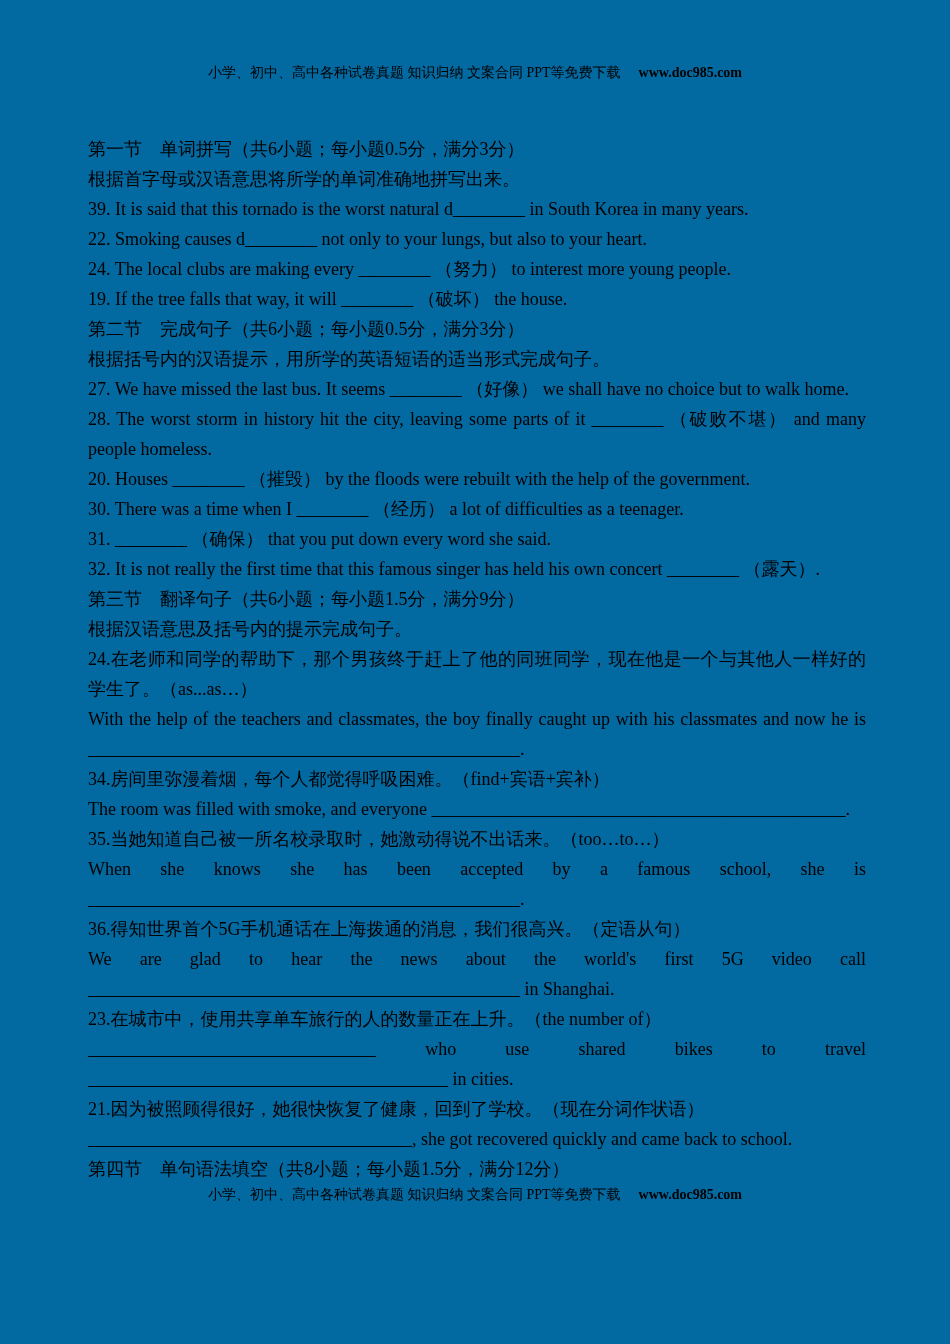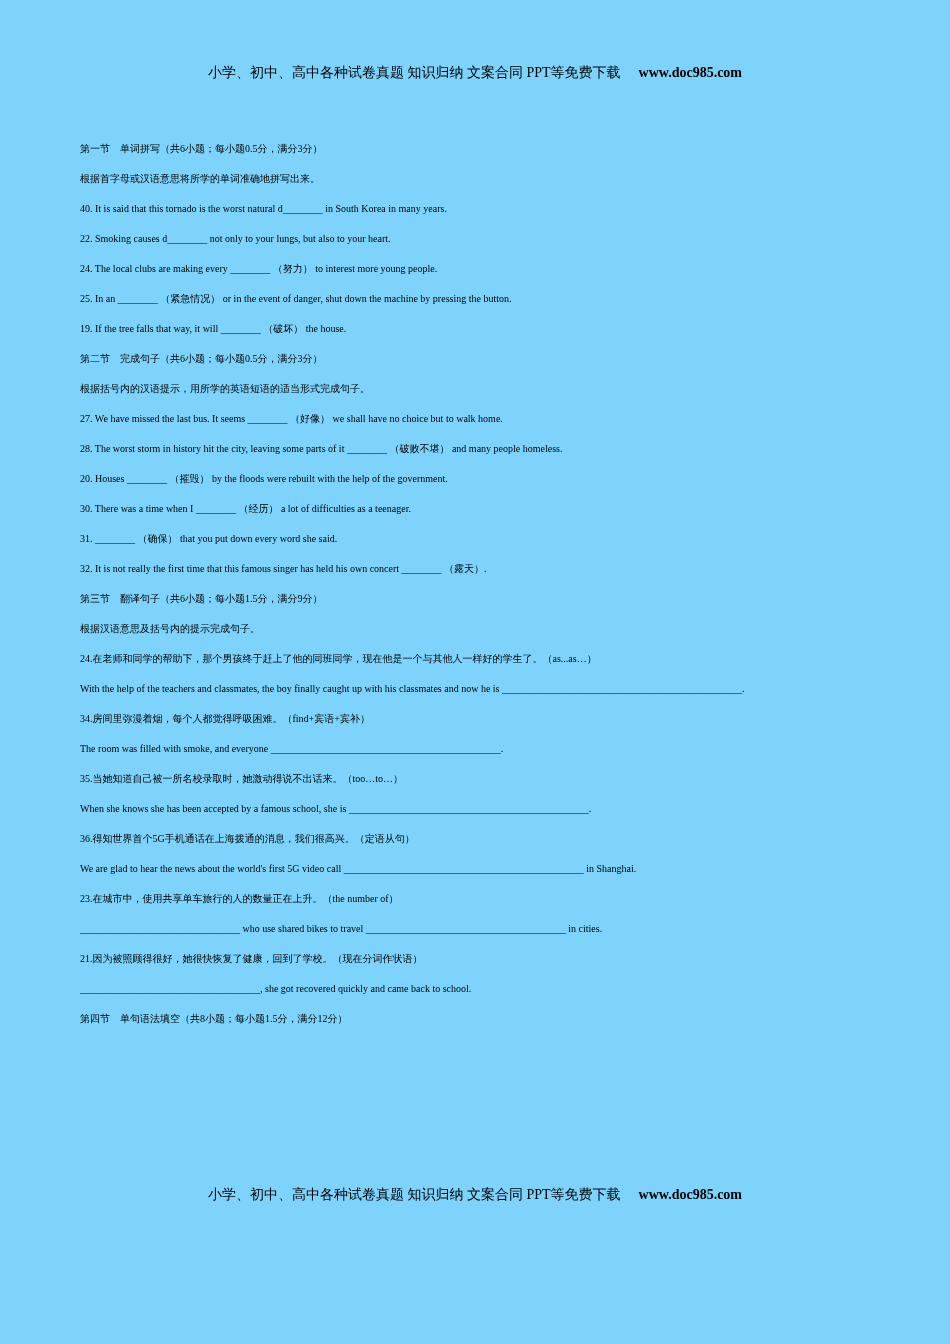--- a/index.html
+++ b/index.html
@@ -4,21 +4,21 @@
 <style>
   html, body {
     margin: 0;
     padding: 0;
     background: #ffffff;
   }
   .page {
     position: relative;
     width: 950px;
     height: 1344px;
-    background: #7dd3fc;
+    background: #0369a1;
     color: #000000;
     font-family: "Liberation Serif", "DejaVu Serif", serif;
     overflow: hidden;
   }
   .doc-header, .doc-footer {
     position: absolute;
     left: 0;
     width: 100%;
     text-align: center;
     font-size: 14px;
@@ -27,23 +27,23 @@
   }
   .doc-header { top: 64px; }
   .doc-footer { top: 1186px; }
   .doc-header .url, .doc-footer .url {
     font-weight: bold;
     margin-left: 18px;
   }
   .content {
     position: absolute;
     top: 134px;
-    left: 80px;
+    left: 88px;
     width: 778px;
-    font-size: 10px;
+    font-size: 18px;
     line-height: 30px;
   }
   .para {
     margin: 0;
     text-align: justify;
     word-break: normal;
     overflow-wrap: break-word;
   }
 </style>
 </head>
@@ -51,24 +51,23 @@
 
 <div class="page">
 
   <div class="doc-header">
     <span>小学、初中、高中各种试卷真题 知识归纳 文案合同 PPT等免费下载</span><span class="url">www.doc985.com</span>
   </div>
 
   <div class="content">
     <p class="para">第一节　单词拼写（共6小题；每小题0.5分，满分3分）</p>
     <p class="para">根据首字母或汉语意思将所学的单词准确地拼写出来。</p>
-    <p class="para">40. It is said that this tornado is the worst natural d________ in South Korea in many years.</p>
+    <p class="para">39. It is said that this tornado is the worst natural d________ in South Korea in many years.</p>
     <p class="para">22. Smoking causes d________ not only to your lungs, but also to your heart.</p>
     <p class="para">24. The local clubs are making every ________ （努力） to interest more young people.</p>
-    <p class="para">25. In an ________ （紧急情况） or in the event of danger, shut down the machine by pressing the button.</p>
     <p class="para">19. If the tree falls that way, it will ________ （破坏） the house.</p>
     <p class="para">第二节　完成句子（共6小题；每小题0.5分，满分3分）</p>
     <p class="para">根据括号内的汉语提示，用所学的英语短语的适当形式完成句子。</p>
     <p class="para">27. We have missed the last bus. It seems ________ （好像） we shall have no choice but to walk home.</p>
     <p class="para">28. The worst storm in history hit the city, leaving some parts of it ________ （破败不堪） and many people homeless.</p>
     <p class="para">20. Houses ________ （摧毁） by the floods were rebuilt with the help of the government.</p>
     <p class="para">30. There was a time when I ________ （经历） a lot of difficulties as a teenager.</p>
     <p class="para">31. ________ （确保） that you put down every word she said.</p>
     <p class="para">32. It is not really the first time that this famous singer has held his own concert ________ （露天）.</p>
     <p class="para">第三节　翻译句子（共6小题；每小题1.5分，满分9分）</p>

